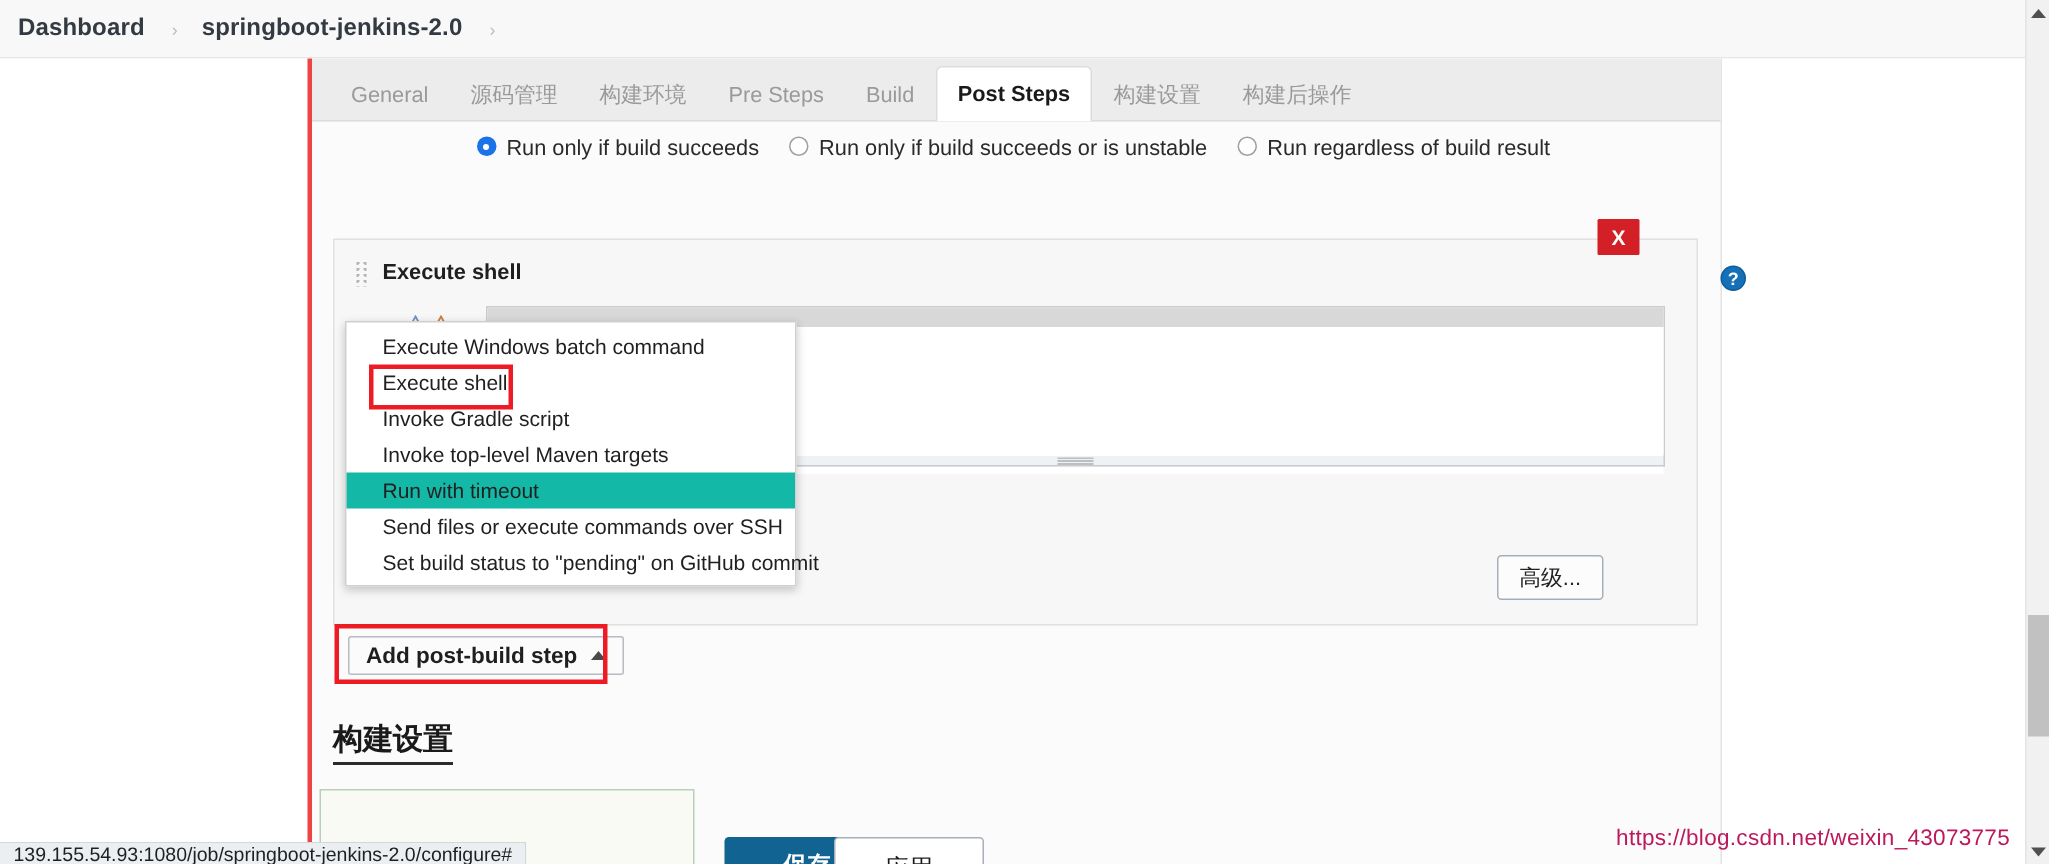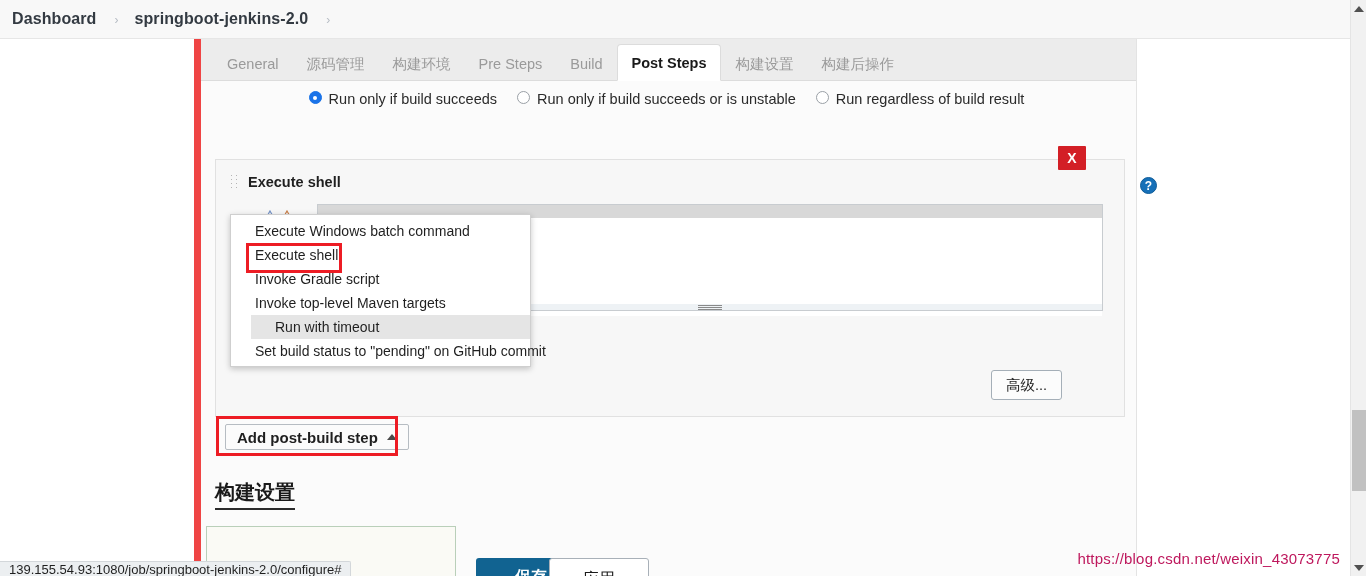--- a/index.html
+++ b/index.html
@@ -27,23 +27,23 @@
   .crumb-sep {
     color: #b6bcc4; font-size: 12px; padding: 0 16px 0 18px; line-height: 1;
     transform: translateY(1px);
   }
 
   
   .page-body { position: absolute; left: 0; top: 39px; width: 1350px; height: 537px; background: #ffffff; }
 
   
   .content-card {
-    position: absolute; left: 194px; top: 0px; width: 943px; height: 537px;
+    position: absolute; left: 205px; top: 0px; width: 943px; height: 537px;
     background: #fbfbfb;
-    border-left: 7px solid #ef4444; border-right: 1px solid #e3e3e3;
+    border-left: 3px solid #ef4444; border-right: 1px solid #e3e3e3;
   }
 
   
   .tab-strip {
     position: relative; height: 42px; width: 100%;
     background: #ececec;
     border-bottom: 1px solid #dcdcdc;
     display: flex; align-items: flex-end;
     padding-left: 12px;
   }
@@ -187,21 +187,21 @@
     box-shadow: 0 2px 6px rgba(0,0,0,.22);
     z-index: 40;
     padding: 4px 0 3px;
   }
   .menu-item {
     height: 24px; line-height: 24px;
     padding: 0 10px 0 24px;
     font-size: 14px; color: #1f1f1f;
     white-space: nowrap; cursor: pointer; position: relative;
   }
-  .menu-item.hover { background: #e5e5e5; margin-left: 20px; }
+  .menu-item.hover { background: #14b8a6; }
   .menu-item.boxed::after {
     content: ""; position: absolute; left: 15px; top: 0px;
     width: 90px; height: 24px;
     border: 3px solid #ed1c24; pointer-events: none;
   }
 
   
   .sec-title {
     position: absolute; left: 14px; top: 440px;
     font-size: 20px; font-weight: bold; color: #1a1a1a;
@@ -371,20 +371,21 @@
 
     </div>
   </div>
 
   <div class="dropdown">
     <div class="menu-item">Execute Windows batch command</div>
     <div class="menu-item boxed">Execute shell</div>
     <div class="menu-item">Invoke Gradle script</div>
     <div class="menu-item">Invoke top-level Maven targets</div>
     <div class="menu-item hover">Run with timeout</div>
+    <div class="menu-item">Send files or execute commands over SSH</div>
     <div class="menu-item">Set build status to "pending" on GitHub commit</div>
   </div>
 
   <div class="watermark">https://blog.csdn.net/weixin_43073775</div>
 
   <div class="status-bar">139.155.54.93:1080/job/springboot-jenkins-2.0/configure#</div>
 
   <div class="scrollbar">
     <div class="sb-arrow up">
         <span class="tri-up"></span>

